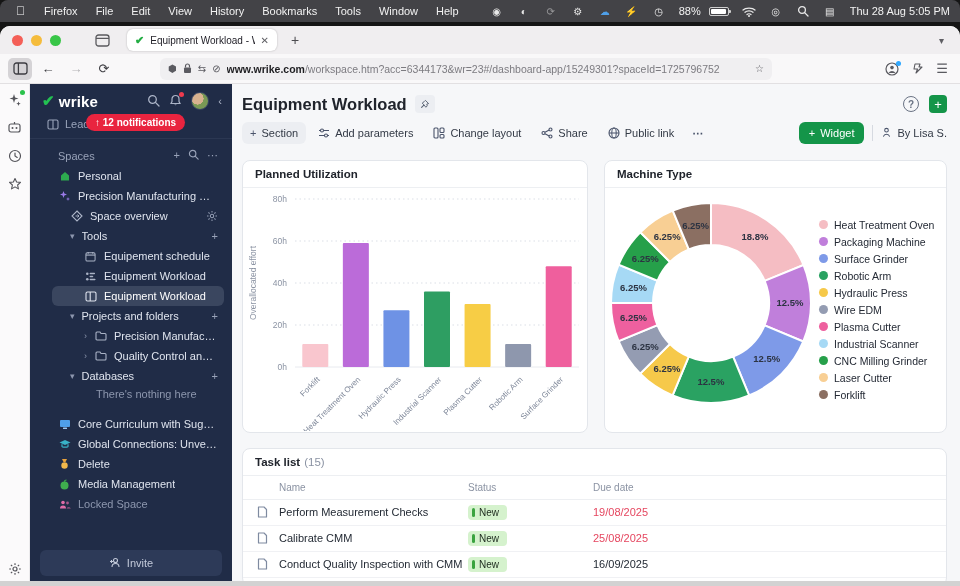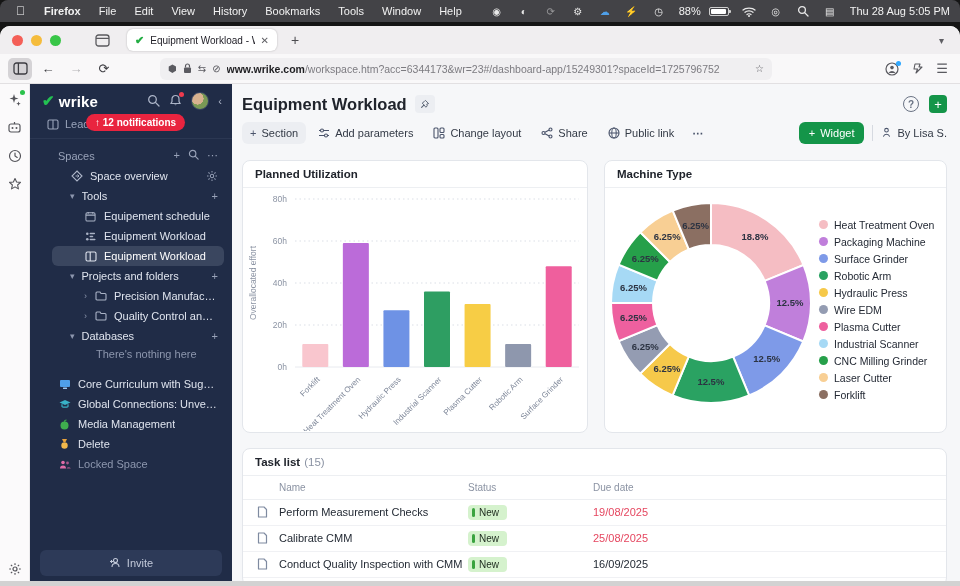--- a/index.html
+++ b/index.html
@@ -5,21 +5,21 @@
   * { margin:0; padding:0; box-sizing:border-box; }
   html,body { background:#000; }
   body { font-family:"Liberation Sans", sans-serif; }
   #root { position:relative; width:960px; height:586px; overflow:hidden; background:#151515; }
 
   
   .menubar { position:absolute; top:0; left:0; right:0; height:22px; background:#434347;
     border-radius:8px 8px 0 0; display:flex; align-items:center; color:#f2f2f2; font-size:11px; padding:0 10px; }
   .menubar .apple { font-size:12px; margin:0 10px 0 6px; }
   .menu-item { padding:0 9px; }
-  .menu-item.bold { font-weight:bold; }
+  .menu-item.bold { font-weight:normal; }
   .menubar-right { margin-left:auto; display:flex; align-items:center; gap:13px; }
   .mb-ico { width:14px; height:14px; display:inline-flex; align-items:center; justify-content:center; font-size:10px; color:#e8e8e8; }
   .battery { display:flex; align-items:center; gap:8px; font-size:11px; }
   .batt-shape { width:20px; height:9px; border:1px solid #cfcfcf; border-radius:2px; position:relative; }
   .batt-shape::after { content:""; position:absolute; right:-3px; top:2px; width:2px; height:3px; background:#cfcfcf; border-radius:0 1px 1px 0; }
   .batt-fill { position:absolute; left:1px; top:1px; bottom:1px; width:84%; background:#fff; border-radius:1px; }
   .clock { font-size:11px; white-space:nowrap; }
 
   
   .window { position:absolute; top:26px; left:0; right:0; bottom:0; background:#fff; border-radius:10px 10px 0 0;
@@ -319,21 +319,38 @@
               <span>
                 <svg width="11" height="11" viewBox="0 0 13 13">
                     <circle cx="5.5" cy="5.5" r="3.8" stroke="#98a2b8" stroke-width="1.4" fill="none"></circle>
                     <path d="M8.4 8.4 L12 12" stroke="#98a2b8" stroke-width="1.4" stroke-linecap="round"></path>
                   </svg>
               </span>
               <span>⋯</span>
             </span>
           </div>
 
-
+          <div class="sb-row">
+            <span class="sb-ico">
+              <svg width="12" height="12" viewBox="0 0 12 12">
+                  <path d="M2 5.5 6 2 10 5.5 V10.5 H2z" fill="#2daa4f"></path>
+                </svg>
+            </span>
+              <span class="lbl">Personal</span>
+          </div>
+
+          <div class="sb-row">
+            <span class="sb-ico">
+              <svg width="12" height="12" viewBox="0 0 12 12">
+                  <path d="M4.5 1 l.9 2.6 L8 4.5 5.4 5.4 4.5 8 3.6 5.4 1 4.5 3.6 3.6z" fill="#9a7ae8"></path>
+                  <path d="M9 7 l.5 1.5 L11 9 9.5 9.5 9 11 8.5 9.5 7 9 8.5 8.5z" fill="#9a7ae8"></path>
+                </svg>
+            </span>
+              <span class="lbl">Precision Manufacturing Hub</span>
+          </div>
 
           <div class="sb-row ind-1">
             <span class="sb-ico">
               <svg width="12" height="12" viewBox="0 0 12 12">
                   <path d="M6 1 11 6 6 11 1 6z" stroke="#aab3c6" stroke-width="1.1" fill="none"></path>
                   <path d="M4.5 6 H8 M6.5 4.5 8 6 6.5 7.5" stroke="#aab3c6" stroke-width="1" fill="none"></path>
                 </svg>
             </span>
               <span class="lbl">Space overview</span>
             <span class="sb-right">
@@ -433,35 +450,35 @@
             <span class="sb-ico">
               <svg width="12" height="11" viewBox="0 0 12 11">
                   <path d="M6 1 11.5 3.5 6 6 0.5 3.5z" fill="#39b3c8"></path>
                   <path d="M3 5.2 V7.5 C3 8.5 9 8.5 9 7.5 V5.2" stroke="#39b3c8" stroke-width="1.2" fill="none"></path>
                 </svg>
             </span>
               <span class="lbl">Global Connections: Unveiling Travel ...</span>
           </div>
           <div class="sb-row">
             <span class="sb-ico">
+              <svg width="11" height="12" viewBox="0 0 11 12">
+                  <path d="M3 1 H8 L6.5 4 H4.5z" fill="#e8a23c"></path>
+                  <circle cx="5.5" cy="7.5" r="3.2" fill="#f2b84b"></circle>
+                </svg>
+            </span>
+              <span class="lbl">Delete</span>
+          </div>
+          <div class="sb-row">
+            <span class="sb-ico">
               <svg width="11" height="11" viewBox="0 0 11 11">
                   <circle cx="5.5" cy="6.5" r="4" fill="#3fae4e"></circle>
                   <path d="M5.5 2.8 C5.5 1.5 6.5 1 7.5 1" stroke="#3fae4e" stroke-width="1.2" fill="none"></path>
                 </svg>
             </span>
               <span class="lbl">Media Management</span>
-          </div>
-          <div class="sb-row">
-            <span class="sb-ico">
-              <svg width="11" height="12" viewBox="0 0 11 12">
-                  <path d="M3 1 H8 L6.5 4 H4.5z" fill="#e8a23c"></path>
-                  <circle cx="5.5" cy="7.5" r="3.2" fill="#f2b84b"></circle>
-                </svg>
-            </span>
-              <span class="lbl">Delete</span>
           </div>
           <div class="sb-row">
             <span class="sb-ico">
               <svg width="12" height="11" viewBox="0 0 12 11">
                   <circle cx="4" cy="3.5" r="1.8" fill="#e06ba8"></circle>
                   <circle cx="8.5" cy="4" r="1.4" fill="#e06ba8" opacity=".7"></circle>
                   <path d="M1 9.5 a3 3 0 0 1 6 0z" fill="#e06ba8"></path>
                   <path d="M7.5 9.5 a2.4 2.4 0 0 1 4.3 0z" fill="#e06ba8" opacity=".7"></path>
                 </svg>
             </span>

